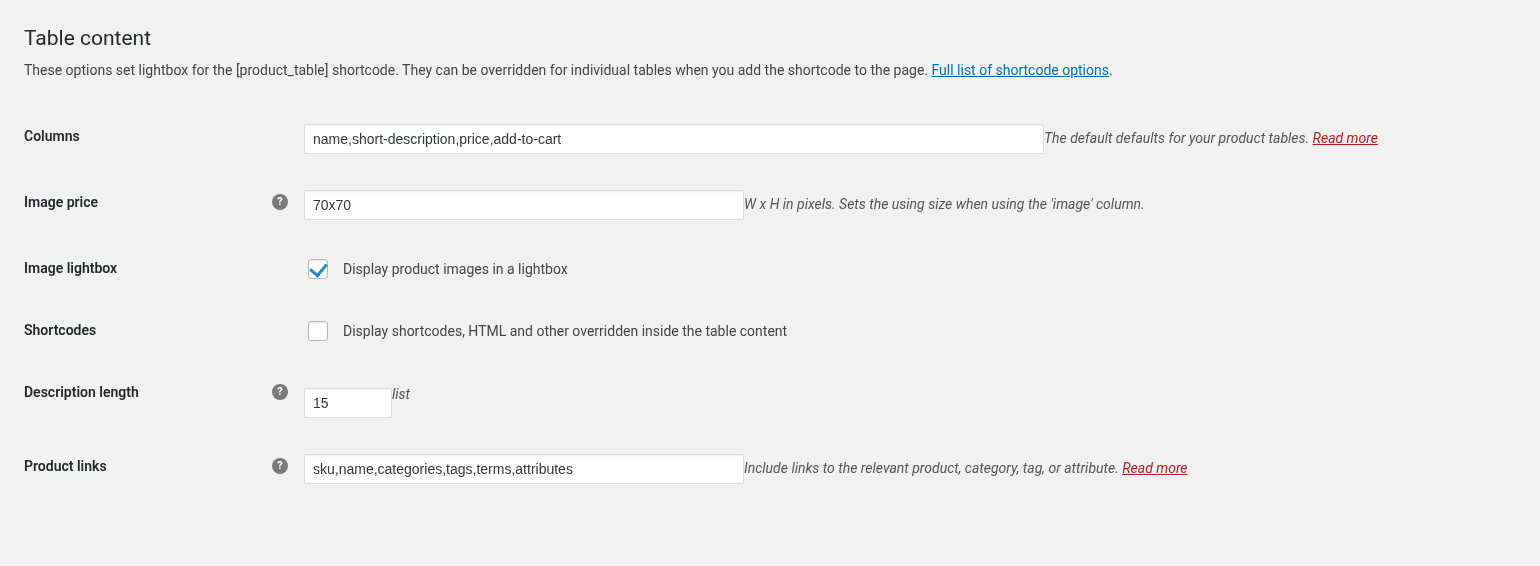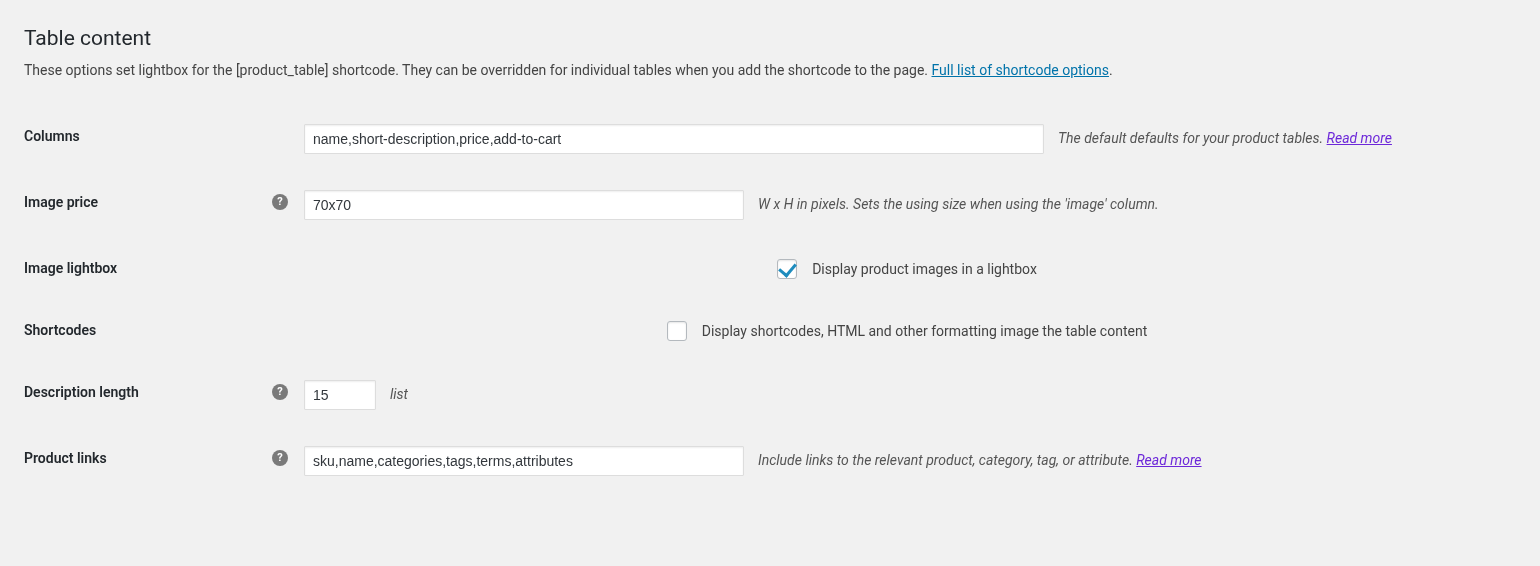--- a/index.html
+++ b/index.html
@@ -73,42 +73,40 @@
     border: 1px solid #ddd;
     box-shadow: inset 0 1px 2px rgba(0,0,0,0.07);
     font-size: 14px;
     padding: 6px 8px;
     color: #32373c;
     border-radius: 1px;
     box-sizing: border-box;
   }
   .input-wide { width: 740px; }
   .input-med  { width: 440px; }
-  .input-small{ width: 72px; }
+  .input-small{ width: 88px; margin-top: 8px; }
   .field-row {
     display: flex;
     align-items: flex-start;
-    gap: 14px;
     flex-wrap: wrap;
   }
   .desc-inline {
     font-style: italic;
     color: #555;
     font-size: 14px;
     padding-top: 6px;
     flex: 1 1 400px;
   }
-  .desc-inline a { color: #6d28d9; text-decoration: underline; }
+  .desc-inline a { color: #b91c1c; text-decoration: underline; }
   label.cb-label {
     display: flex;
     align-items: center;
     gap: 12px;
     font-size: 14px;
     color: #444;
-    justify-content: center;
   }
   .wp-checkbox {
     appearance: none;
     -webkit-appearance: none;
     width: 20px;
     height: 20px;
     border: 1px solid #b4b9be;
     background: #fff;
     border-radius: 3px;
     box-shadow: inset 0 1px 2px rgba(0,0,0,0.1);
@@ -189,21 +187,21 @@
 
       <tr>
         <th>
           <div class="th-inner">
             <span>Shortcodes</span>
           </div>
         </th>
         <td>
           <label class="cb-label">
             <input type="checkbox" class="wp-checkbox" style="">
-            <span>Display shortcodes, HTML and other formatting image the table content</span>
+            <span>Display shortcodes, HTML and other overridden inside the table content</span>
           </label>
         </td>
       </tr>
 
       <tr>
         <th>
           <div class="th-inner">
             <span>Description length</span>
             <span class="help-tip">?</span>
           </div>

